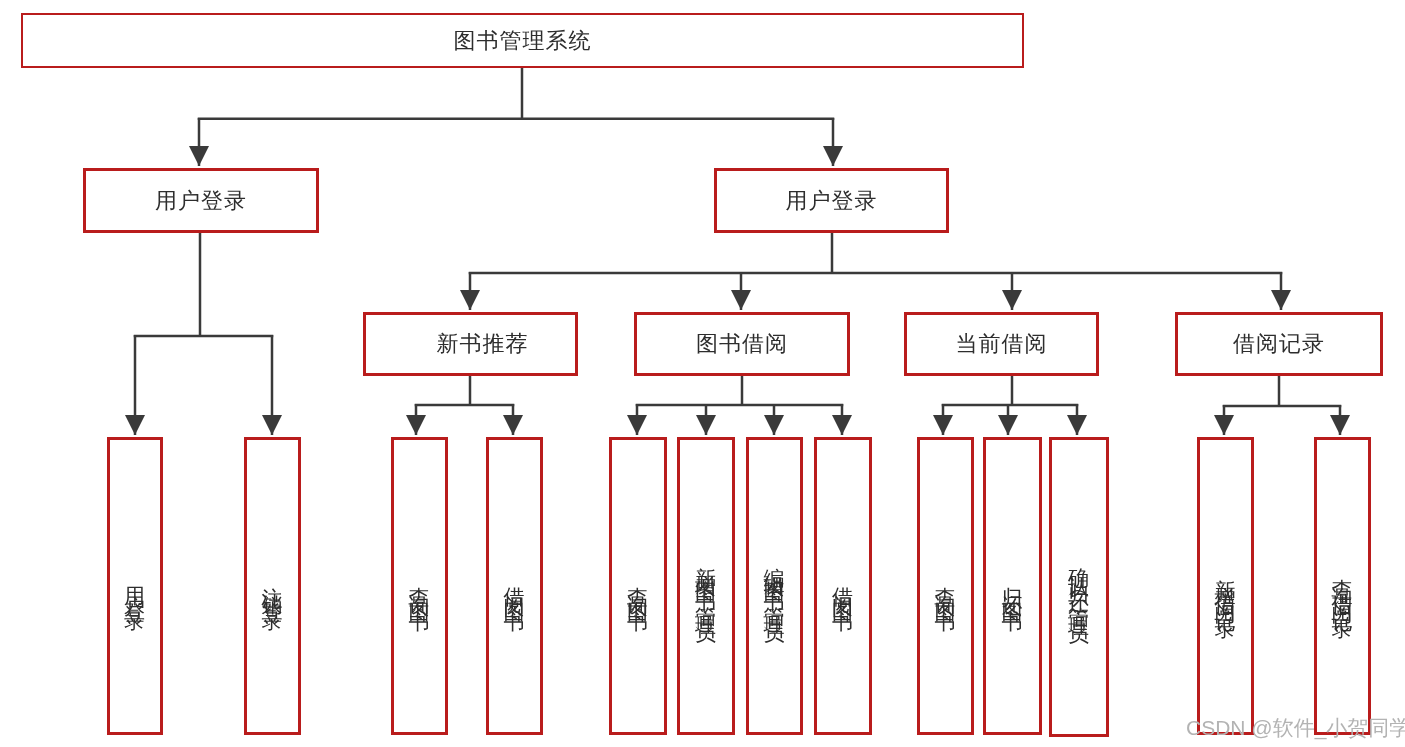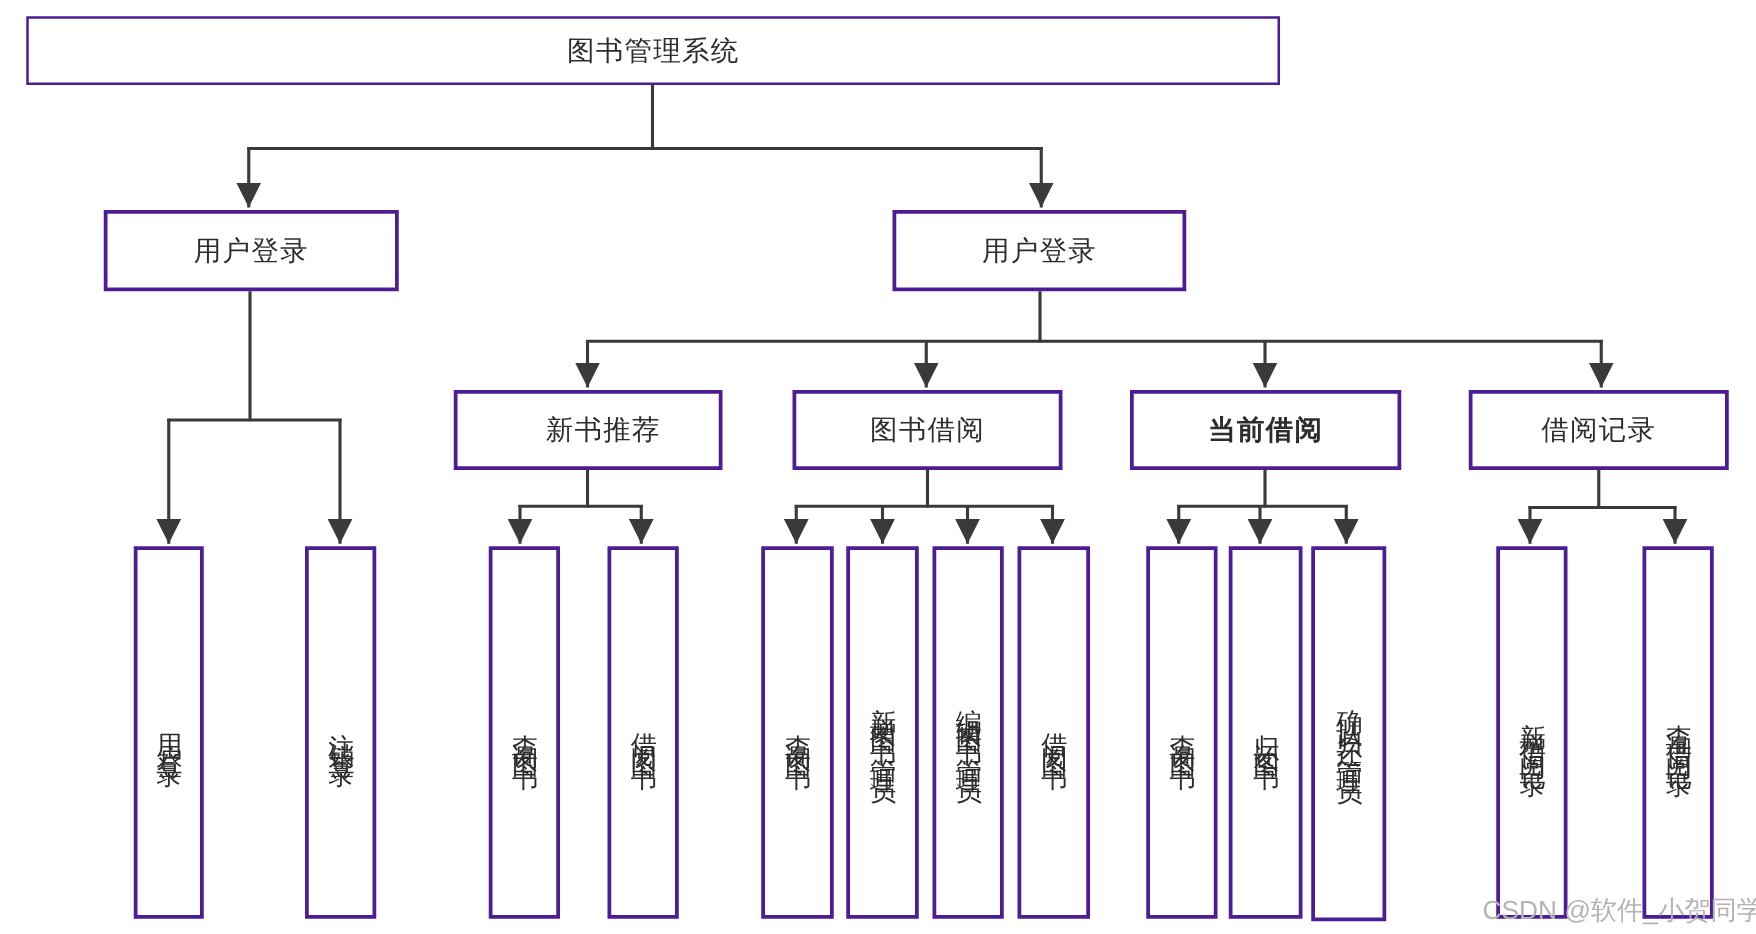--- a/index.html
+++ b/index.html
@@ -14,21 +14,21 @@
   }
   #connectors {
     position: absolute;
     left: 0; top: 0;
     width: 1405px; height: 747px;
     z-index: 1;
   }
   .node {
     position: absolute;
     background: #ffffff;
-    border: 3px solid #4c1d95;
+    border: 3px solid #b91c1c;
     display: flex;
     align-items: center;
     justify-content: center;
     box-sizing: border-box;
     z-index: 2;
   }
   .node.root { border-width: 2px; }
   .hlabel {
     font-size: 22px;
     letter-spacing: 1px;
@@ -117,21 +117,21 @@
   <div class="node" style="left:714px; top:168px; width:235px; height:65px;">
     <span class="hlabel">用户登录</span>
   </div>
 
   <div class="node" style="left:363px; top:312px; width:215px; height:64px;padding-left:24px;">
     <span class="hlabel">新书推荐</span>
   </div>
   <div class="node" style="left:634px; top:312px; width:216px; height:64px;">
     <span class="hlabel">图书借阅</span>
   </div>
-  <div class="node" style="left:904px; top:312px; width:217px; height:64px;font-weight:bold;">
+  <div class="node" style="left:904px; top:312px; width:195px; height:64px;">
     <span class="hlabel">当前借阅</span>
   </div>
   <div class="node" style="left:1175px; top:312px; width:208px; height:64px;">
     <span class="hlabel">借阅记录</span>
   </div>
 
   <div class="node vbox" style="left:107px; top:437px; width:56px; height:298px;">
     <span class="vlabel">用户登录</span>
   </div>
   <div class="node vbox" style="left:244px; top:437px; width:57px; height:298px;">

